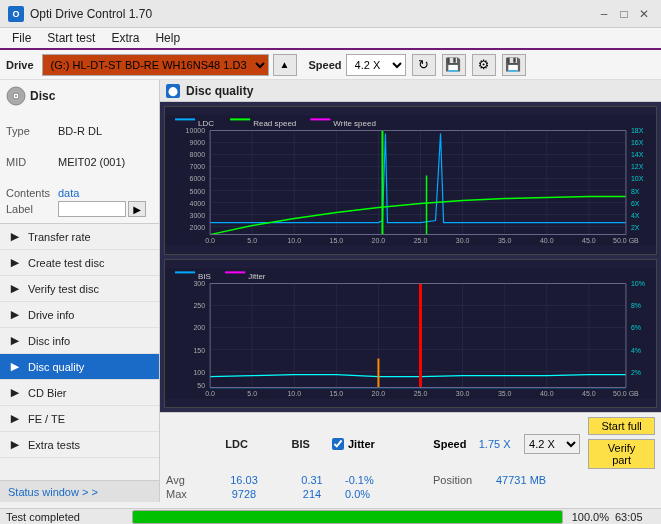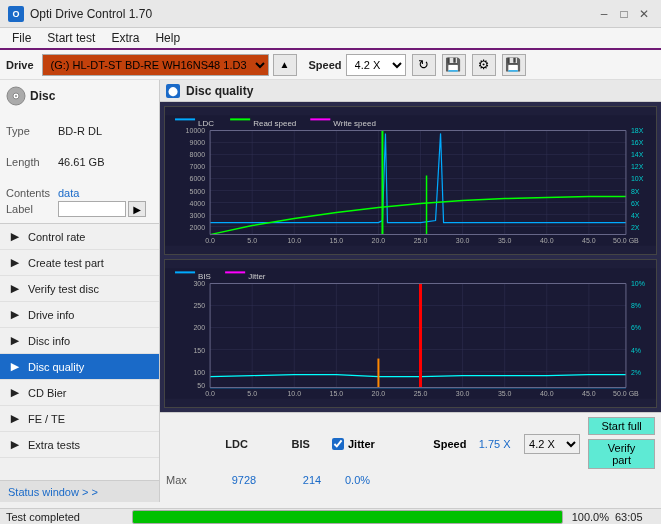--- a/index.html
+++ b/index.html
@@ -388,21 +388,21 @@
     .stats-label { font-size: 11px; color: #555; width: 35px; }
     .stats-val { font-size: 11px; color: #1a6ac8; }
 
     .jitter-checkbox {
       width: 12px;
       height: 12px;
       accent-color: #1a6ac8;
     }
 
     .start-btn {
-      background: #5eead4;
+      background: #fde047;
       border: 1px solid #aaa;
       padding: 2px 10px;
       font-size: 11px;
       cursor: pointer;
       margin-bottom: 2px;
     }
 
     .stats-buttons {
       display: flex;
       flex-direction: column;
@@ -461,42 +461,42 @@
           <circle cx="10" cy="10" r="3" fill="white" stroke="#888" stroke-width="1"></circle>
           <circle cx="10" cy="10" r="1" fill="#888"></circle>
         </svg>
         <span class="disc-header-label">Disc</span>
       </div>
       <div class="disc-info-row">
         <span class="disc-info-key">Type</span>
         <span class="disc-info-val">BD-R DL</span>
       </div>
       <div class="disc-info-row">
-        <span class="disc-info-key">Length</span>
-        <span class="disc-info-val">46.61 GB</span>
+        <span class="disc-info-key">MID</span>
+        <span class="disc-info-val">MEIT02 (001)</span>
       </div>
       <div class="disc-info-row">
         <span class="disc-info-key">Contents</span>
         <span class="disc-info-val blue">data</span>
       </div>
       <div class="label-input-row">
         <span class="label-key">Label</span>
         <input class="label-input" type="text" style="">
         <button class="label-btn">▶</button>
       </div>
     </div>
 
     <div class="nav-items">
       <div class="nav-item">
         <span class="nav-item-icon">▶</span>
-        <span>Control rate</span>
+        <span>Transfer rate</span>
       </div>
       <div class="nav-item">
         <span class="nav-item-icon">▶</span>
-        <span>Create test part</span>
+        <span>Create test disc</span>
       </div>
       <div class="nav-item">
         <span class="nav-item-icon">▶</span>
         <span>Verify test disc</span>
       </div>
       <div class="nav-item">
         <span class="nav-item-icon">▶</span>
         <span>Drive info</span>
       </div>
       <div class="nav-item">
@@ -699,20 +699,28 @@
         <span style="font-size:11px;color:#1a6ac8;width:40px;">1.75 X</span>
         <select style="height:20px;font-size:11px;border:1px solid #aaa;width:60px;">
           <option>4.2 X</option>
         </select>
         <div class="stats-buttons">
           <button class="start-btn">Start full</button>
           <button class="start-btn">Verify part</button>
         </div>
       </div>
 
+      <div class="stats-row">
+        <span class="stats-label">Avg</span>
+        <span class="stats-val stats-col-ldc">16.03</span>
+        <span class="stats-val stats-col-bis">0.31</span>
+        <span class="stats-val" style="width:80px;">-0.1%</span>
+        <span style="font-size:11px;color:#555;width:55px;">Position</span>
+        <span class="stats-val">47731 MB</span>
+      </div>
 
       <div class="stats-row">
         <span class="stats-label">Max</span>
         <span class="stats-val stats-col-ldc">9728</span>
         <span class="stats-val stats-col-bis">214</span>
         <span class="stats-val" style="width:80px;">0.0%</span>
         <span style="font-size:11px;color:#555;width:55px;"></span>
         <span class="stats-val"></span>
       </div>
 

